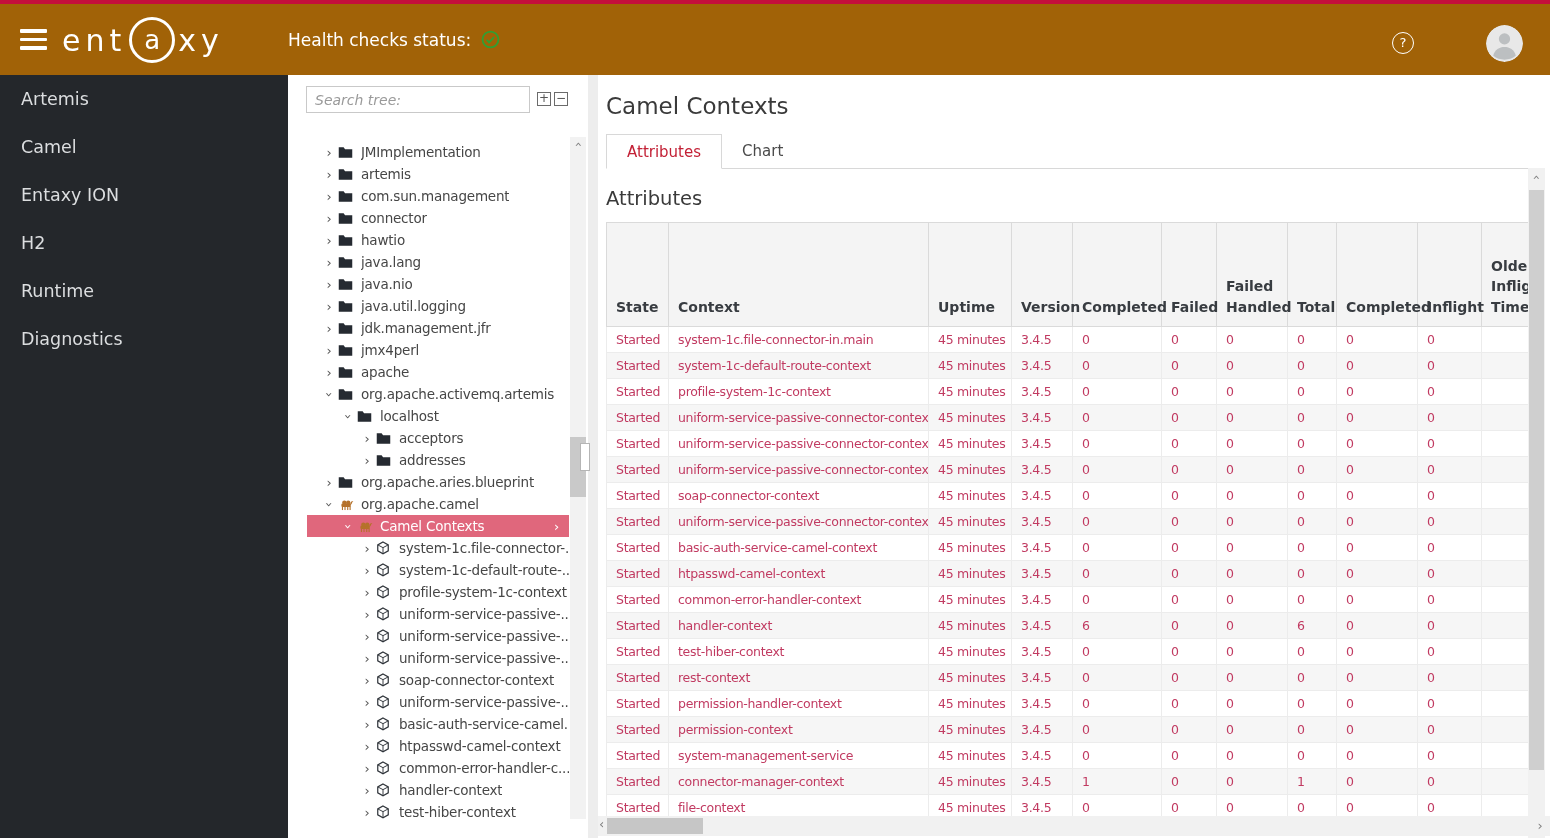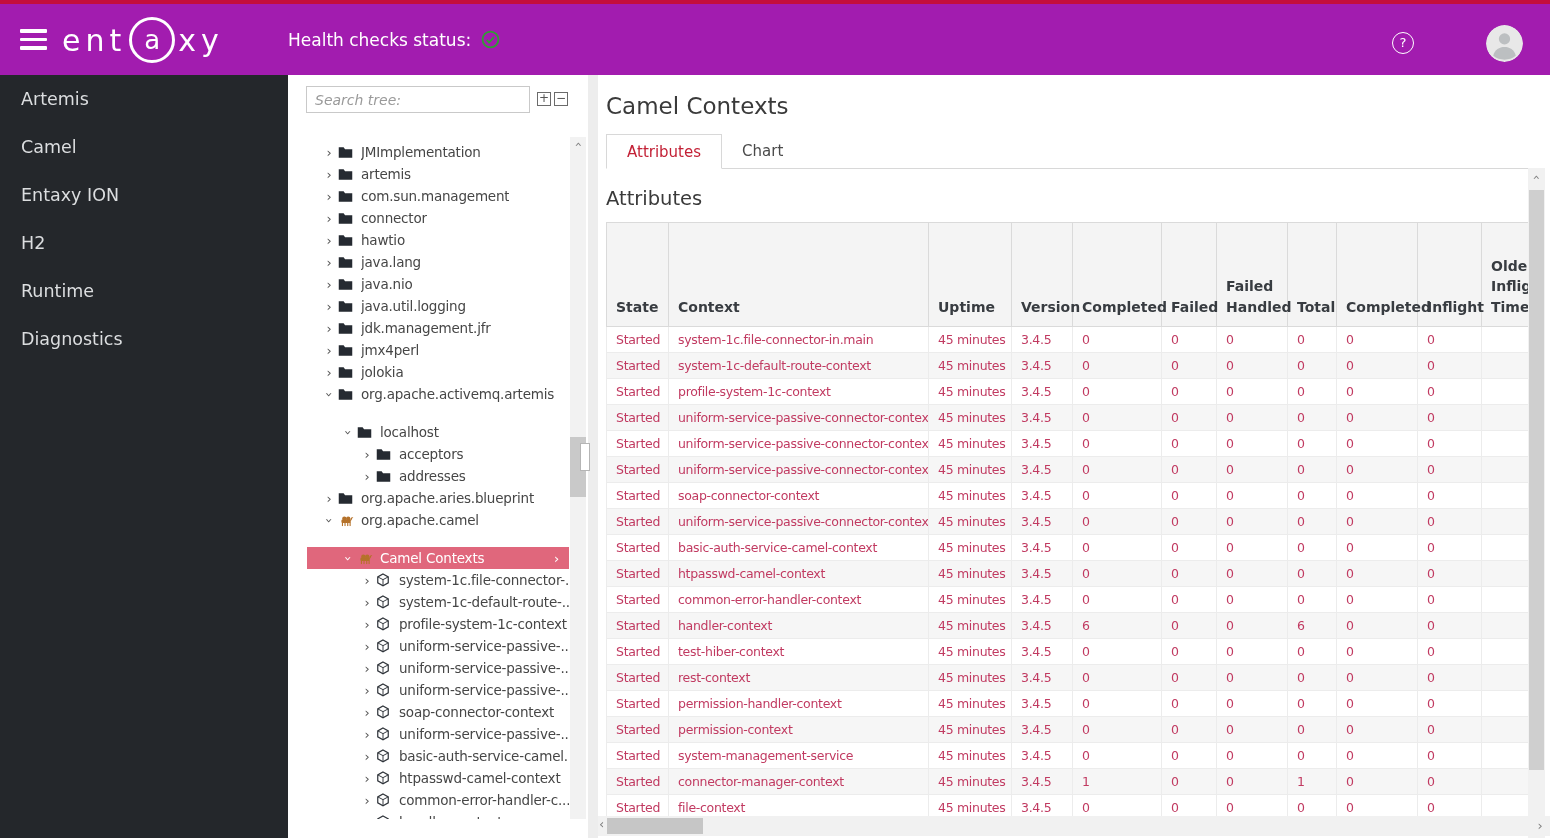--- a/index.html
+++ b/index.html
@@ -1,21 +1,21 @@
 <!DOCTYPE html>
 <html><head>
 <meta charset="utf-8">
 <style>
   * { box-sizing: border-box; margin: 0; padding: 0; }
   html,body { width:1550px; height:838px; overflow:hidden; }
   body { position:relative; background:#fff; font-family:"DejaVu Sans", sans-serif; }
 
   
   .topline { position:absolute; top:0; left:0; width:1550px; height:4px; background:#c40e3c; z-index:6; }
-  .topbar  { position:absolute; top:4px; left:0; width:1550px; height:71px; background:#a21caf; z-index:5; }
+  .topbar  { position:absolute; top:4px; left:0; width:1550px; height:71px; background:#a16207; z-index:5; }
   .hamburger { position:absolute; left:20px; top:25px; width:27px; height:21px; cursor:pointer; }
   .hamburger span { display:block; height:3.5px; background:#fff; margin-bottom:5px; border-radius:1px; }
   .logo { position:absolute; left:62px; top:8px; height:56px; display:flex; align-items:center; color:#fff; font-size:30px; letter-spacing:5px; font-weight:500; }
   .logo .circ { display:inline-flex; align-items:center; justify-content:center; width:46px; height:46px; border:3px solid #fff; border-radius:50%; font-size:26px; letter-spacing:0; margin:0 3px; }
   .health { position:absolute; left:288px; top:0; height:71px; display:flex; align-items:center; color:#fff; font-size:17px; }
   .health svg { margin-left:10px; }
   .help-icon { position:absolute; left:1392px; top:28px; width:22px; height:22px; border:1.6px solid #fff; border-radius:50%; color:#fff; font-size:13px; line-height:19px; text-align:center; cursor:pointer; }
   .avatar { position:absolute; left:1486px; top:21px; width:37px; height:37px; border-radius:50%; overflow:hidden; cursor:pointer; }
 
   
@@ -28,21 +28,21 @@
   .treepanel { position:absolute; top:75px; left:288px; width:300px; height:744px; background:#fff; overflow:hidden; }
   .search-box { position:absolute; top:11px; left:18px; width:224px; height:27px; }
   .search-box input { width:100%; height:100%; border:1px solid #c9c9c9; padding:0 8px; font-size:14px; color:#333; font-family:"DejaVu Sans", sans-serif; outline:none; }
   .search-box input::placeholder { color:#9a9a9a; font-style:italic; }
   .tree-btn { position:absolute; top:17px; width:14px; height:14px; border:1px solid #6b6b6b; color:#555; font-size:12px; line-height:11px; text-align:center; cursor:pointer; background:#fff; }
   .tree-btn.expand { left:249px; }
   .tree-btn.collapse { left:266px; }
   .tree-list { position:absolute; top:66px; left:19px; width:262px; height:700px; overflow:hidden; }
   .tnode { height:22px; display:flex; align-items:center; font-size:13.5px; letter-spacing:-0.2px; color:#464646; position:relative; cursor:pointer; white-space:nowrap; }
   .tnode.lvl0 { padding-left:16px; }
-  .tnode.lvl1 { padding-left:35px;margin-top:16px; }
+  .tnode.lvl1 { padding-left:35px; }
   .tnode.lvl2 { padding-left:54px; }
   .tnode .chev { display:inline-block; width:12px; flex:none; text-align:center; font-size:13px; color:#555; }
   .tnode .chev.down { transform:rotate(90deg); }
   .tnode .ticon { width:19px; flex:none; display:inline-flex; align-items:center; margin-right:4px; margin-left:3px; }
   .tnode .tlabel { overflow:hidden; text-overflow:clip; }
   .tnode.selected { background:#e0677c; color:#fff; }
   .tnode.selected .chev { color:#fff; }
   .sel-arrow { position:absolute; right:10px; color:#fff; font-size:13px; }
 
   
@@ -235,21 +235,21 @@
         </span>
         <span class="tlabel">jmx4perl</span>
       </div>
       <div class="tnode lvl0">
         <span class="chev">›</span>
         <span class="ticon">
           <svg width="15" height="13" viewBox="0 0 16 13">
             <path d="M.8 1h5.2l1.5 2h7.7v9H.8z" fill="#252a31"></path>
           </svg>
         </span>
-        <span class="tlabel">jolokia</span>
+        <span class="tlabel">apache</span>
       </div>
       <div class="tnode lvl0">
         <span class="chev down">›</span>
         <span class="ticon">
           <svg width="15" height="13" viewBox="0 0 16 13">
             <path d="M.8 1h5.2l1.5 2h7.7v9H.8z" fill="#252a31"></path>
           </svg>
         </span>
         <span class="tlabel">org.apache.activemq.artemis</span>
       </div>

